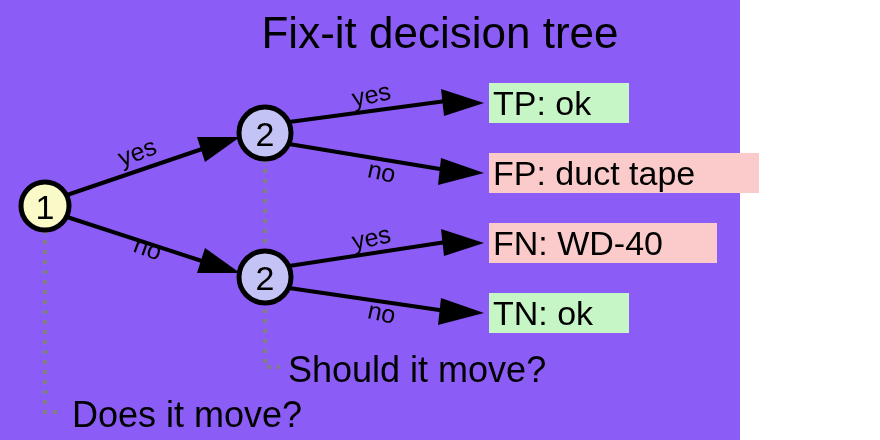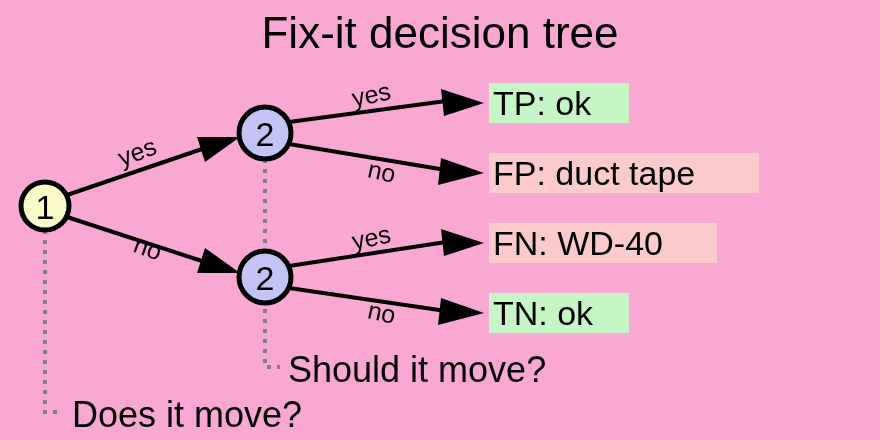--- a/index.html
+++ b/index.html
@@ -9,23 +9,23 @@
     background: #ffffff;
   }
   body {
     width: 880px;
     height: 440px;
     overflow: hidden;
     font-family: "Liberation Sans", "DejaVu Sans", sans-serif;
   }
   #diagram-root {
     position: relative;
-    width: 880px;
+    width: 740px;
     height: 440px;
-    background: #f9a8d4;
+    background: #8b5cf6;
   }
   svg#tree-svg {
     position: absolute;
     left: 0;
     top: 0;
     width: 880px;
     height: 440px;
     display: block;
   }
   .title-text {

